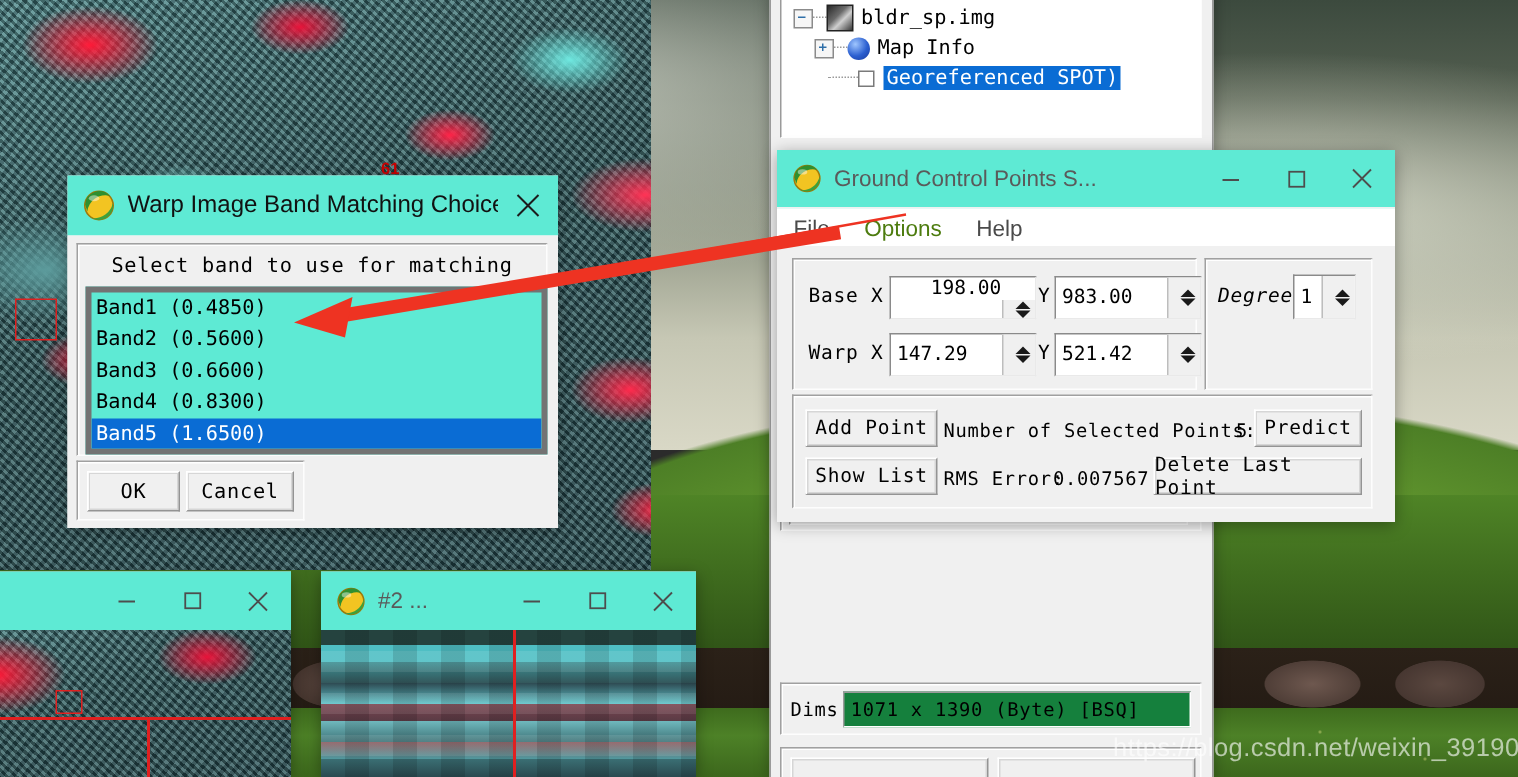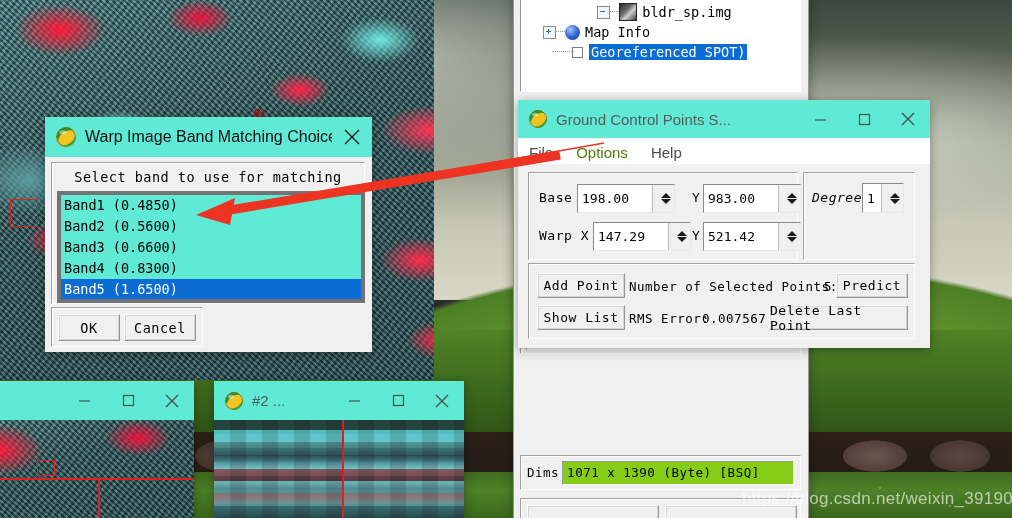--- a/index.html
+++ b/index.html
@@ -170,21 +170,21 @@
 
   <div style="position:absolute;left:10px;top:199px;width:26px;height:26px;border:1.5px solid #e02020;"></div>
   <div style="position:absolute;left:254px;top:107px;font:bold 11px 'Liberation Sans',sans-serif;color:#c00;">61</div>
 </div>
 
 <div class="win panel envi" style="left:513px;top:-8px;width:294px;height:526px;
      border-left:1px solid #9b9b9b;border-right:1px solid #9b9b9b;">
 
   <div class="sunken" style="position:absolute;left:6px;top:6px;width:279px;height:92px;background:#fff;">
 
-    <div class="treerow" style="margin:3px 0 0 8px;justify-content:center;">
+    <div class="treerow" style="margin:3px 0 0 8px;">
       <span class="tbox"></span>
       <span class="dotted"></span>
       <span style="width:16px;height:16px;flex:0 0 auto;background:
              linear-gradient(135deg,#2a2a2a 0%,#6b6b6b 40%,#cfcfcf 60%,#3a3a3a 100%);
              border:1px solid #222;margin-right:5px;"></span>
       <span>bldr_sp.img</span>
     </div>
 
     <div class="treerow" style="margin-left:22px;">
       <span class="tbox plus"></span>
@@ -204,21 +204,21 @@
 
   <div class="groupbox" style="position:absolute;left:6px;top:248px;width:279px;height:112px;">
     <div class="sunken" style="position:absolute;left:5px;top:86px;width:264px;height:21px;background:#f0f0f0;
                 display:flex;align-items:center;">
       <span class="elabel" style="padding-left:3px;font-size:12.5px;">Georeferenced SPOT):bldr_sp.img</span>
     </div>
   </div>
 
   <div class="groupbox" style="position:absolute;left:6px;top:463px;width:279px;height:33px;display:flex;align-items:center;">
     <span class="elabel" style="margin-left:6px;font-size:12.5px;">Dims</span>
-    <div class="sunken" style="margin-left:3px;width:230px;height:22px;background:#84cc16;display:flex;align-items:center;">
+    <div class="sunken" style="margin-left:3px;width:230px;height:22px;background:#15803d;display:flex;align-items:center;">
       <span class="elabel" style="padding-left:4px;font-size:12.5px;">1071 x 1390 (Byte) [BSQ]</span>
     </div>
   </div>
 
   <div class="groupbox" style="position:absolute;left:6px;top:506px;width:279px;height:26px;">
     <div class="ebtn" style="position:absolute;left:6px;top:6px;width:130px;height:22px;"></div>
     <div class="ebtn" style="position:absolute;left:144px;top:6px;width:130px;height:22px;"></div>
   </div>
 </div>
 
@@ -257,21 +257,21 @@
     <span style="font-size:15px;color:#4a4a4a;margin-right:23px;">File</span>
     <span style="font-size:15px;color:#4d7c0f;margin-right:23px;">Options</span>
     <span style="font-size:15px;color:#4a4a4a;">Help</span>
   </div>
 
   <div class="panel envi" style="position:absolute;left:0;top:64px;width:412px;height:184px;">
 
     <div class="groupbox" style="position:absolute;left:10px;top:8px;width:268px;height:86px;">
 
       <span class="elabel" style="position:absolute;left:10px;top:17px;">Base X</span>
-      <div class="efield" style="position:absolute;left:48px;top:11px;width:96px;height:27px;">
+      <div class="efield" style="position:absolute;left:64px;top:11px;width:96px;height:27px;flex-direction:column;">
         <span>198.00</span>
         <span class="spin">
             <i class="up"></i>
             <i class="dn"></i>
           </span>
       </div>
       <span class="elabel" style="position:absolute;left:163px;top:17px;">Y</span>
       <div class="efield" style="position:absolute;left:174px;top:11px;width:96px;height:27px;">
         <span>983.00</span>
         <span class="spin">

